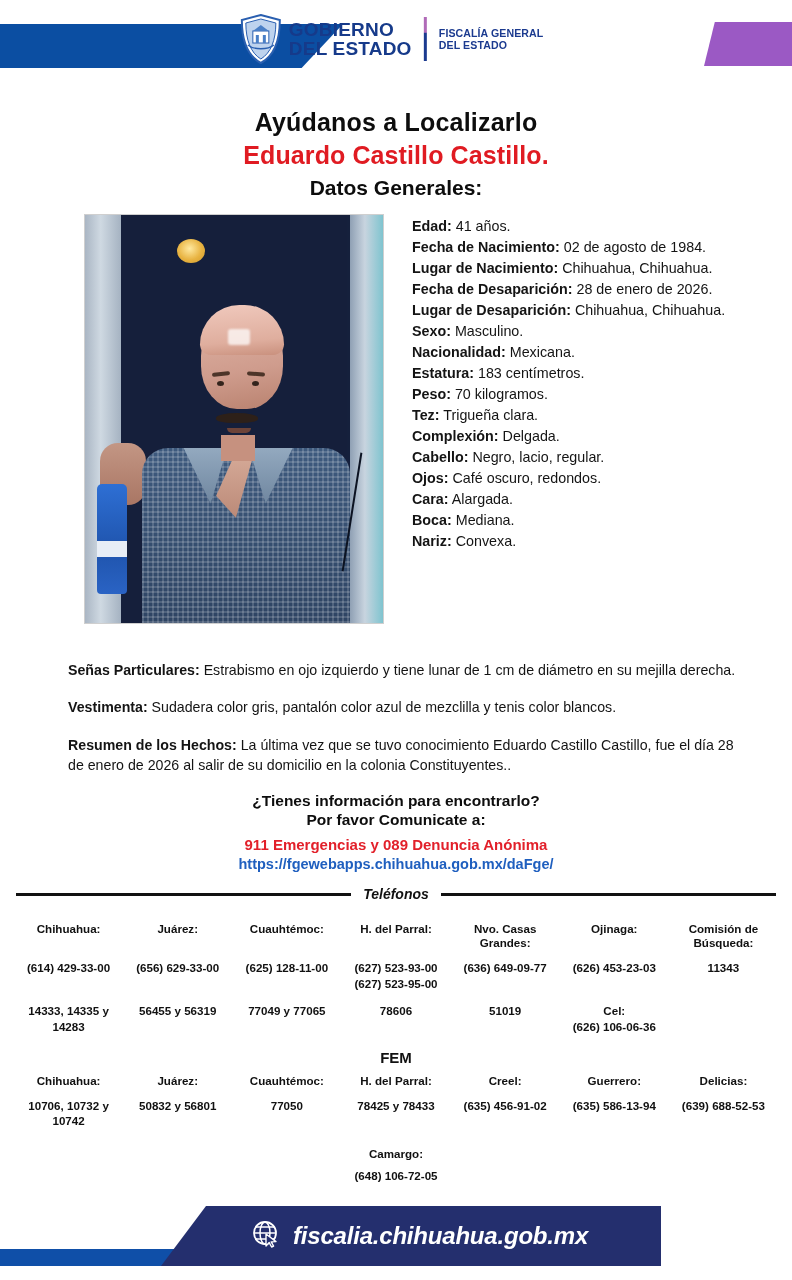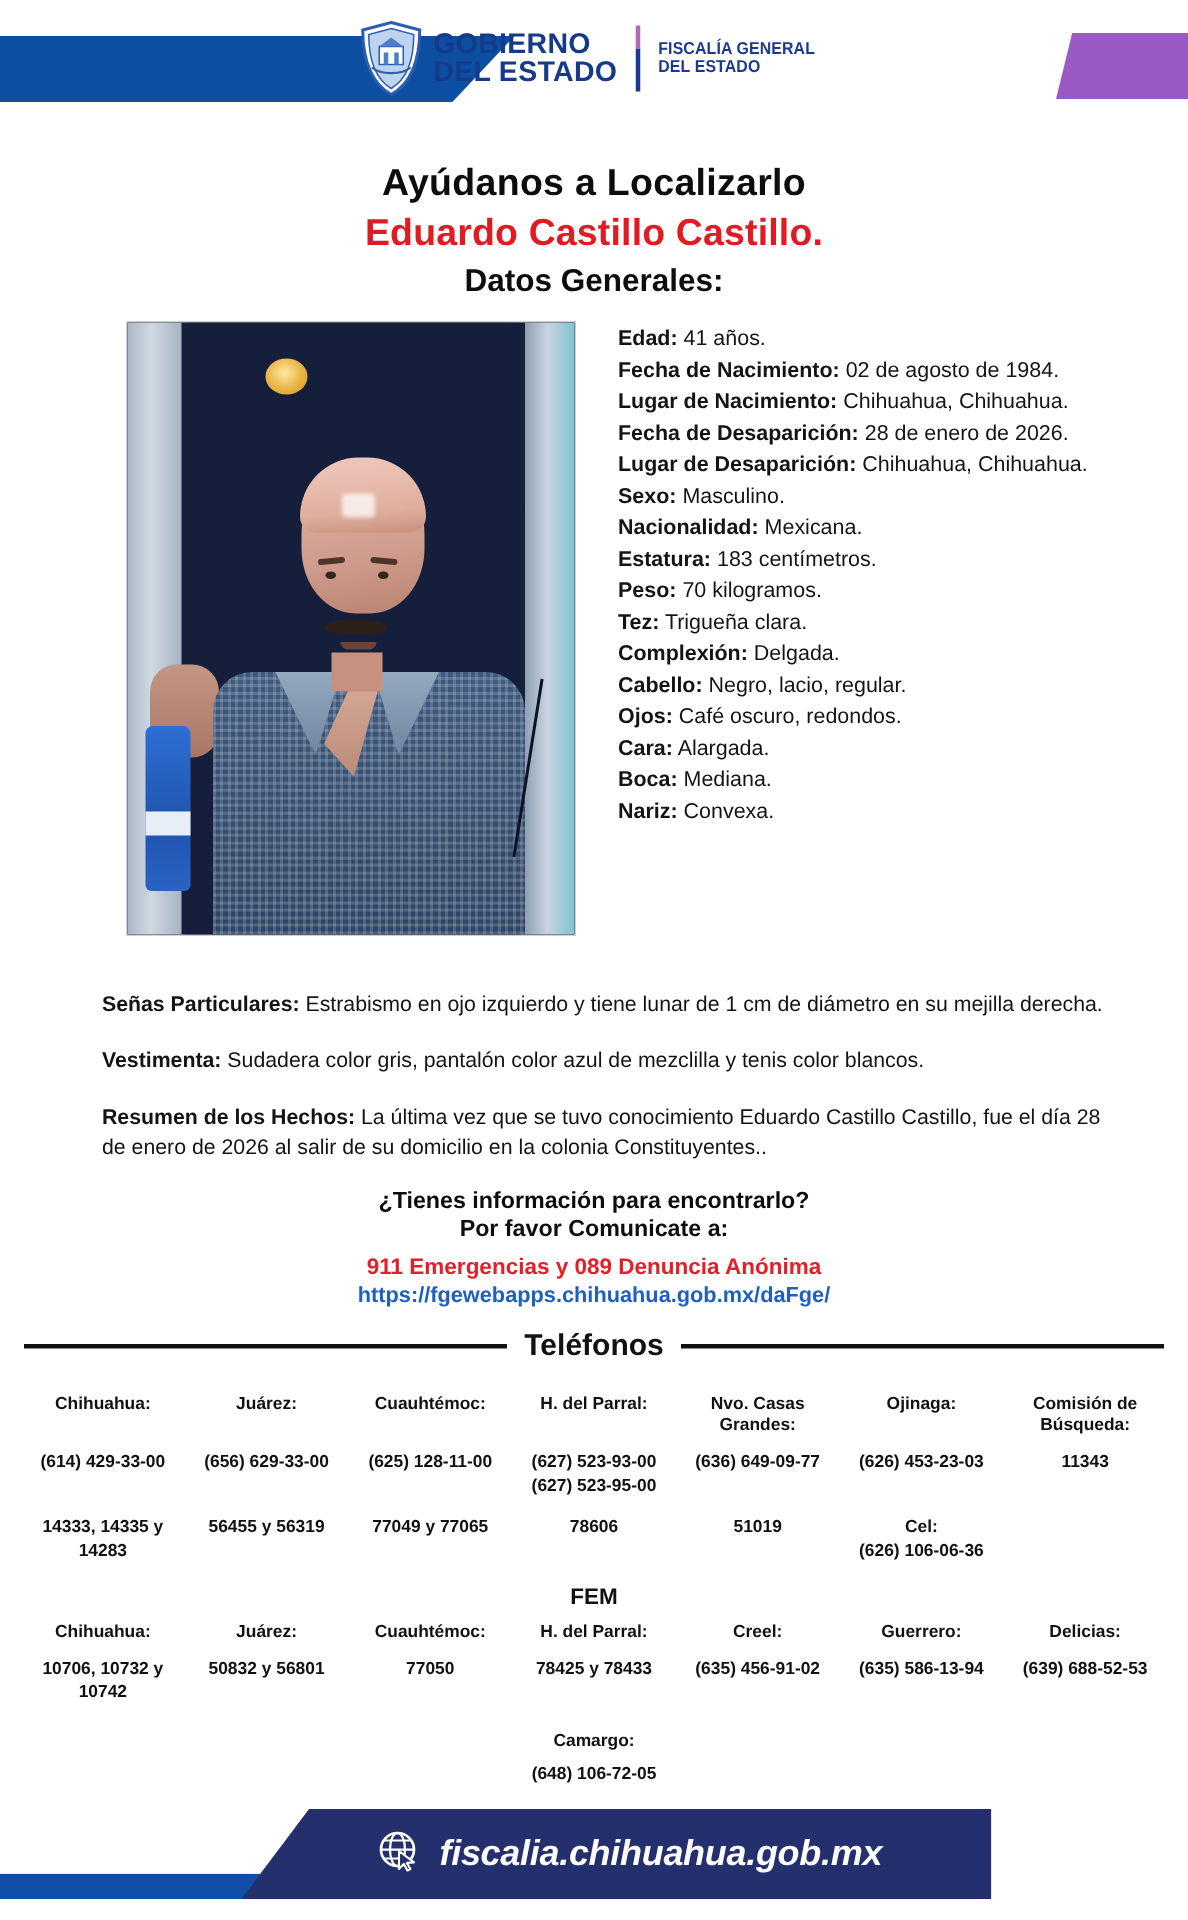--- a/index.html
+++ b/index.html
@@ -298,24 +298,25 @@
     gap: 12px;
     padding: 0 16px;
     margin-top: 14px;
   }
   .sec-rule .line {
     flex: 1 1 auto;
     height: 3px;
     background: #111111;
   }
   .sec-rule .label {
-    font-size: 20px;
+    font-size: 14px;
     font-weight: bold;
     color: #111111;
     white-space: nowrap;
+    font-style: italic;
   }
 
   
   .phones {
     padding: 0 14px;
     margin-top: 20px;
   }
   table.ph {
     width: 100%;
     border-collapse: collapse;

